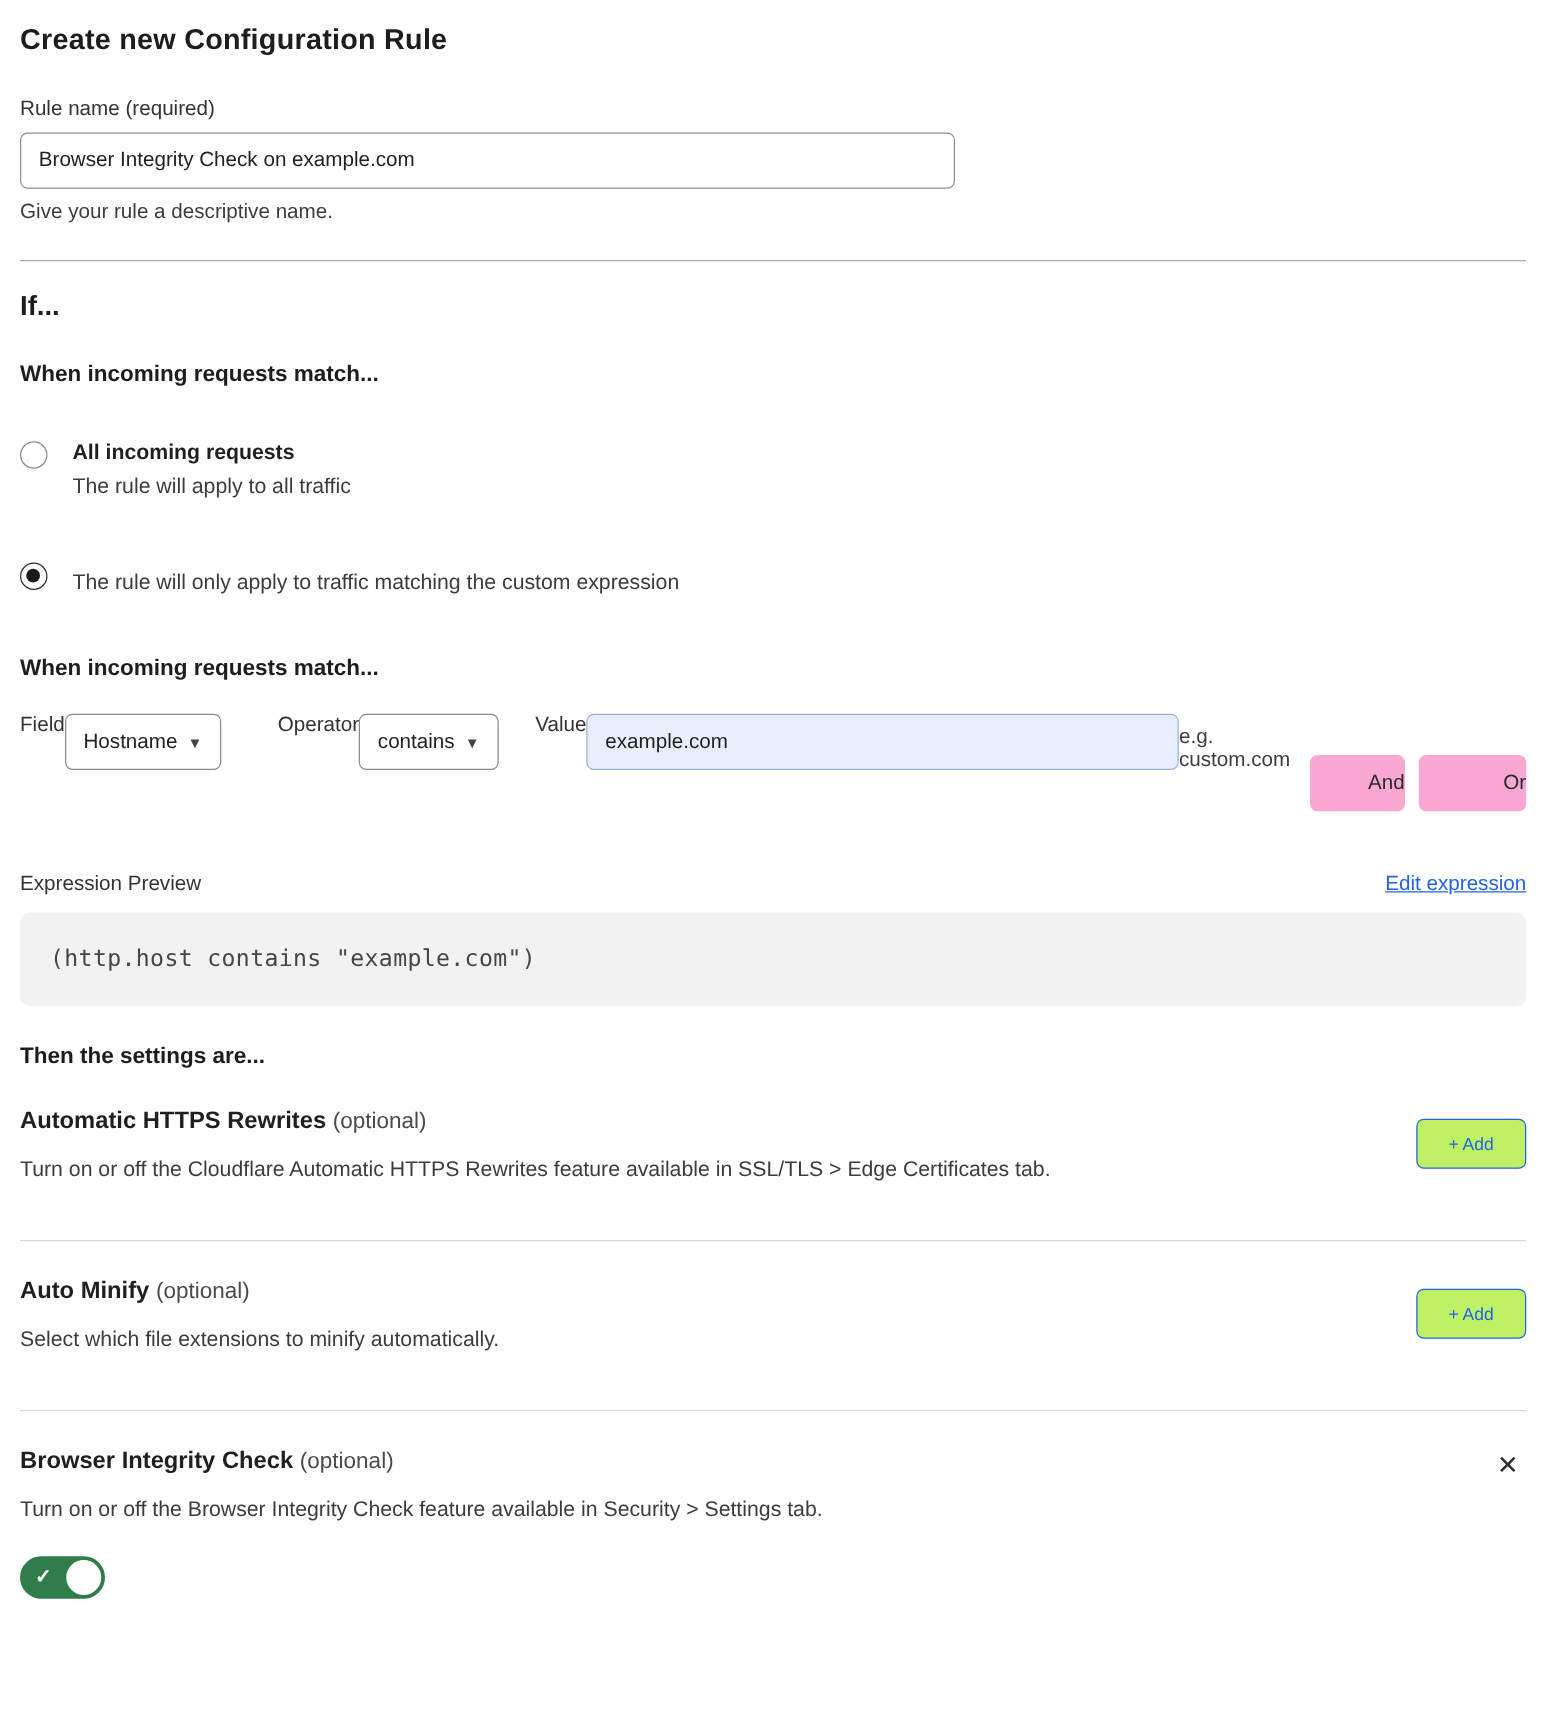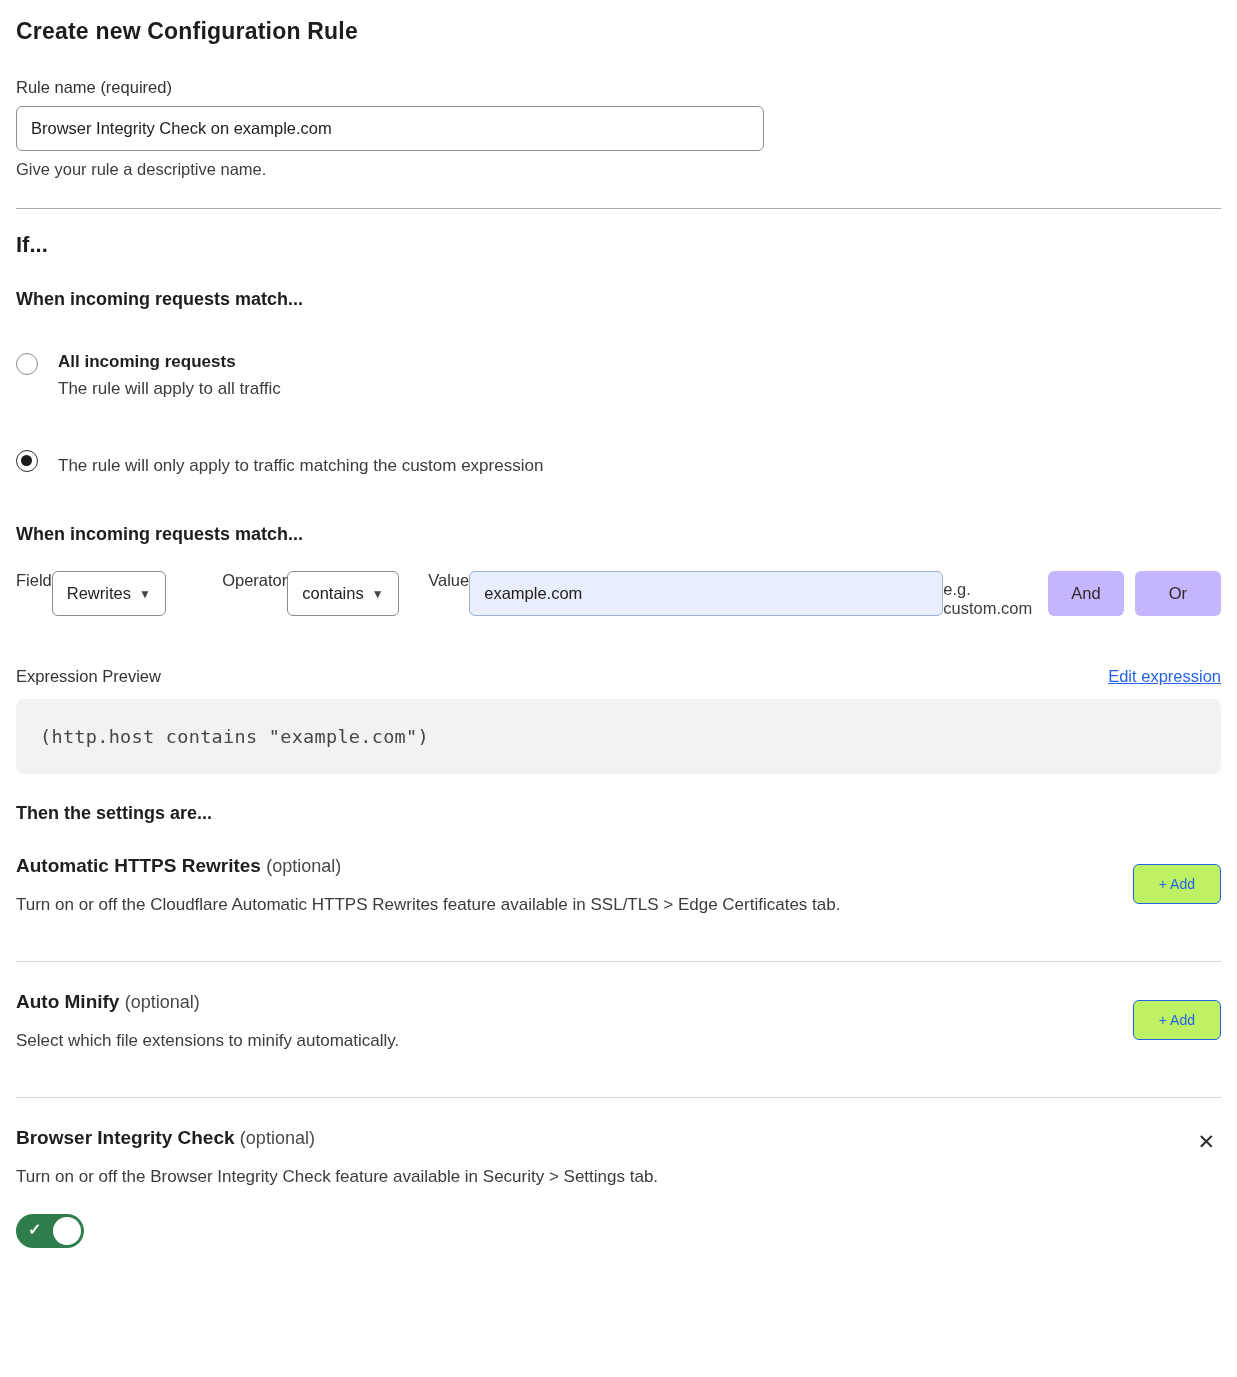--- a/index.html
+++ b/index.html
@@ -57,23 +57,23 @@
   .w-field { width: 199px; }
   .w-op { width: 199px; }
   .w-val { width: 620px; }
   .value-input {
     height: 45px; border: 1px solid #9dafd9; border-radius: 6px;
     background: #e8eefb; padding: 0 14px; font-size: 16.5px; color: #1f1f1f;
     font-family: "Liberation Sans", sans-serif; outline: none; width: 100%;
   }
   .value-helper { margin-top: 9px; font-size: 16.5px; color: #3d3d3d; }
   .andor-btn {
-    height: 45px; border: none; border-radius: 6px;
-    background: #c4b5fd; color: #2b2b2b; font-size: 16.5px;
-    font-family: "Liberation Sans", sans-serif; cursor: pointer;
+    height: 45px; margin-top: 33px; border: none; border-radius: 6px;
+    background: #f9a8d4; color: #2b2b2b; font-size: 16.5px;
+    font-family: "Liberation Sans", sans-serif; cursor: pointer; text-align: right;
   }
   .and-btn { width: 77px; margin-left: 1px; }
   .or-btn { width: 88px; }
 
   .expr-row { display: flex; justify-content: space-between; align-items: flex-end; margin-top: 49px; }
   .expr-label { font-size: 16.5px; color: #333; }
   .expr-edit-link { font-size: 16.5px; color: #2462e9; text-decoration: underline; cursor: pointer; }
   .expr-box {
     margin-top: 13px; background: #f2f2f2; border-radius: 8px;
     padding: 27px 24px; font-family: "DejaVu Sans Mono", monospace;
@@ -143,21 +143,21 @@
     <div class="radio-desc">The rule will only apply to traffic matching the custom expression</div>
   </span>
 </div>
 
 <h3 class="match-heading filter-heading">When incoming requests match...</h3>
 
 <div class="filter-row">
   <div class="f-col w-field">
     <div class="f-label">Field</div>
     <div class="select-box">
-      <span>Rewrites</span>
+      <span>Hostname</span>
       <span class="chev">▼</span>
     </div>
   </div>
   <div class="f-col w-op">
     <div class="f-label">Operator</div>
     <div class="select-box">
       <span>contains</span>
       <span class="chev">▼</span>
     </div>
   </div>

